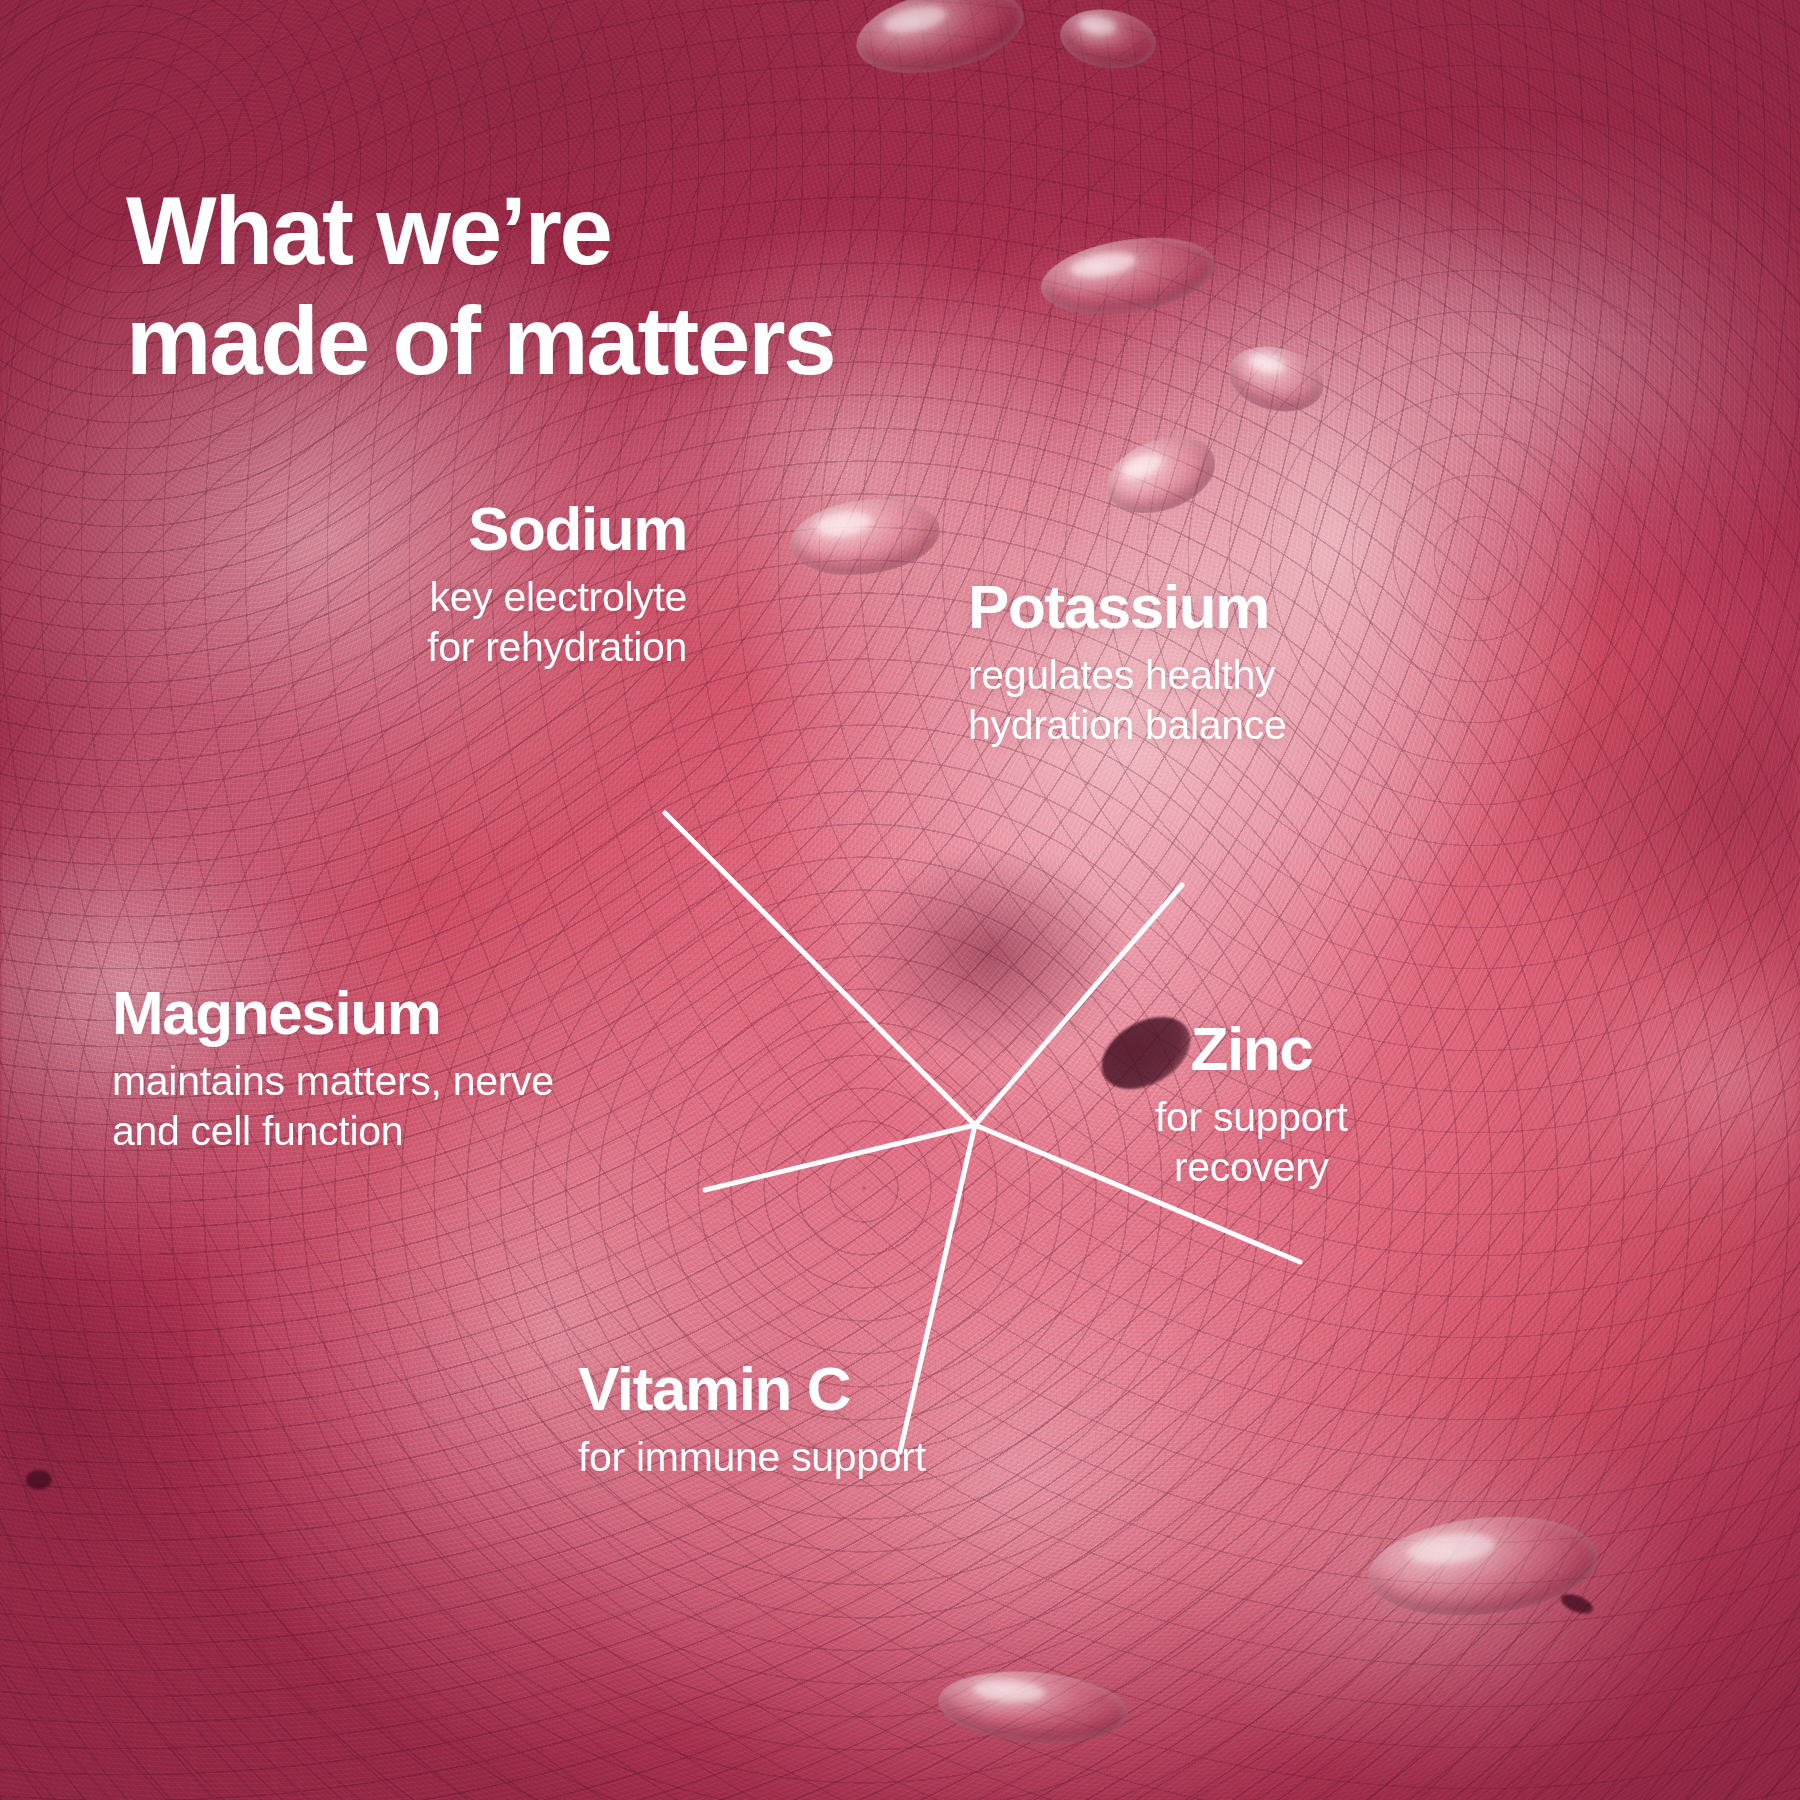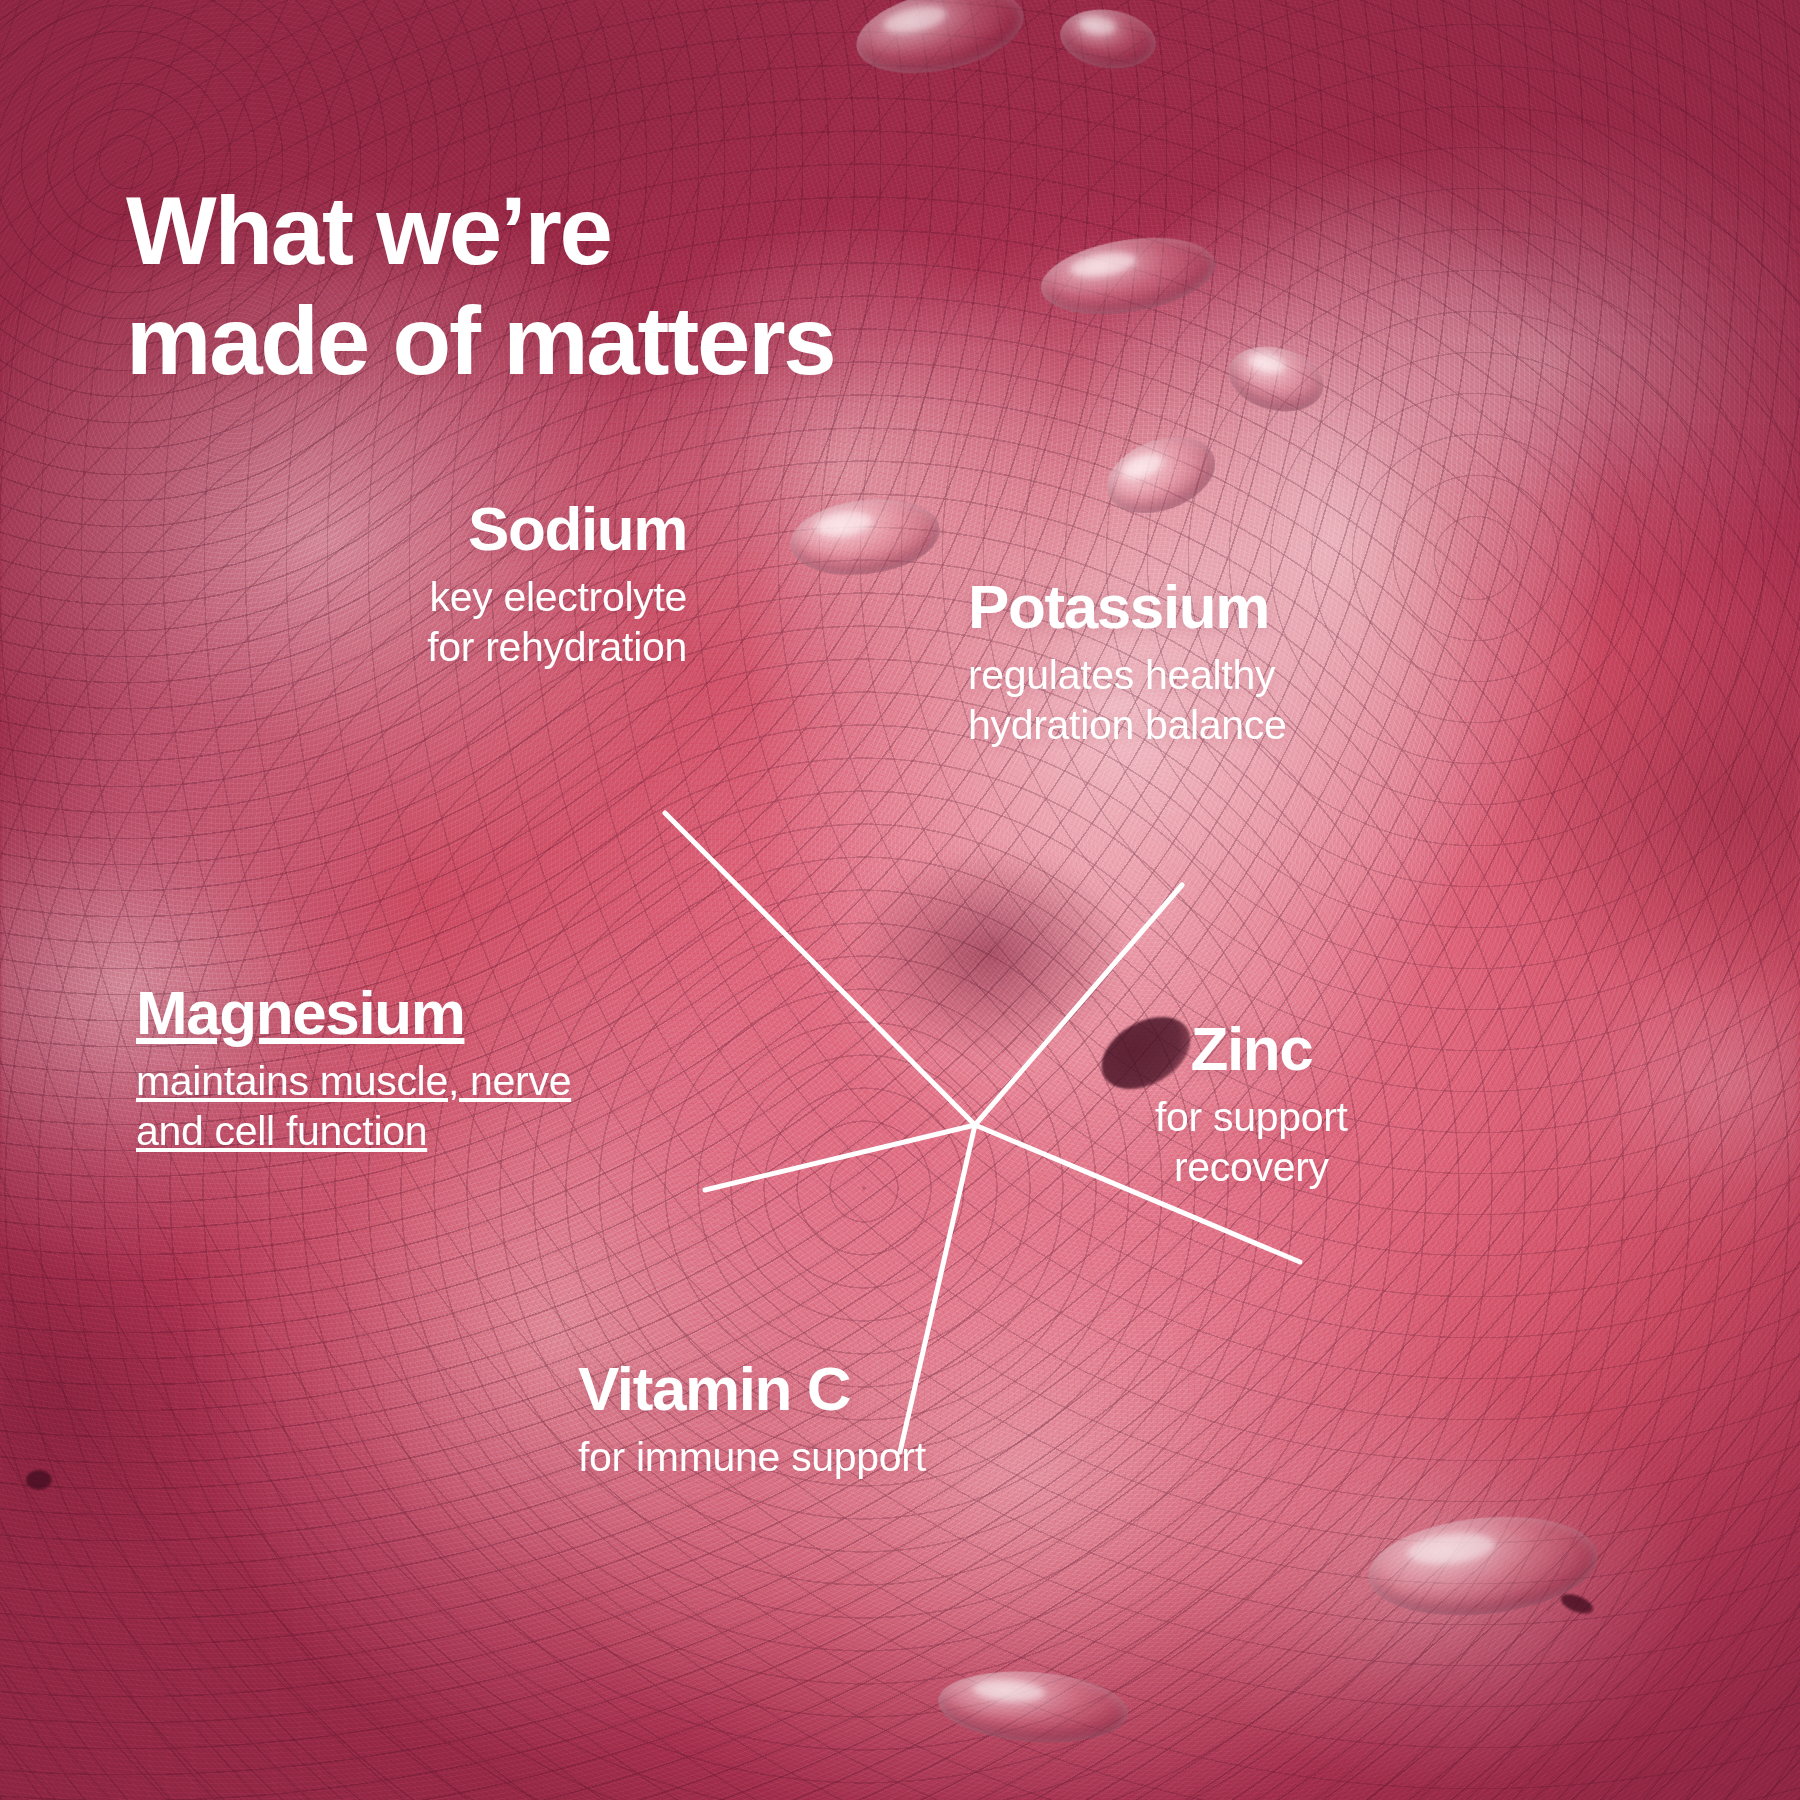--- a/index.html
+++ b/index.html
@@ -140,21 +140,21 @@
     letter-spacing: -0.3px;
     margin: 12px 0 0 0;
     white-space: pre-line;
     text-shadow: 0 2px 12px rgba(120,30,56,0.20);
   }
   .align-right { text-align: right; }
   .align-left  { text-align: left; }
 
   #sodium-block    { right: 1113px; top: 498px; }
   #potassium-block { left: 968px;  top: 576px; }
-  #magnesium-block { left: 136px;  top: 982px; text-decoration: underline; }
+  #magnesium-block { left: 112px;  top: 982px; }
   #zinc-block      { left: 1155px; top: 1018px; text-align: center; }
   #vitaminc-block  { left: 578px;  top: 1358px; }
 
   #connectors {
     position: absolute;
     inset: 0;
     pointer-events: none;
   }
 </style>
 </head>
@@ -205,21 +205,21 @@
     </div>
 
     <div class="label-block align-right" id="sodium-block">
       <p class="label-title">Sodium</p>
       <p class="label-sub">key electrolyte
 for rehydration</p>
     </div>
 
     <div class="label-block align-left" id="magnesium-block">
       <p class="label-title">Magnesium</p>
-      <p class="label-sub">maintains muscle, nerve
+      <p class="label-sub">maintains matters, nerve
 and cell function</p>
     </div>
 
     <div class="label-block align-left" id="zinc-block">
       <p class="label-title">Zinc</p>
       <p class="label-sub">for support
 recovery</p>
     </div>
 
     <div class="label-block align-left" id="vitaminc-block">

